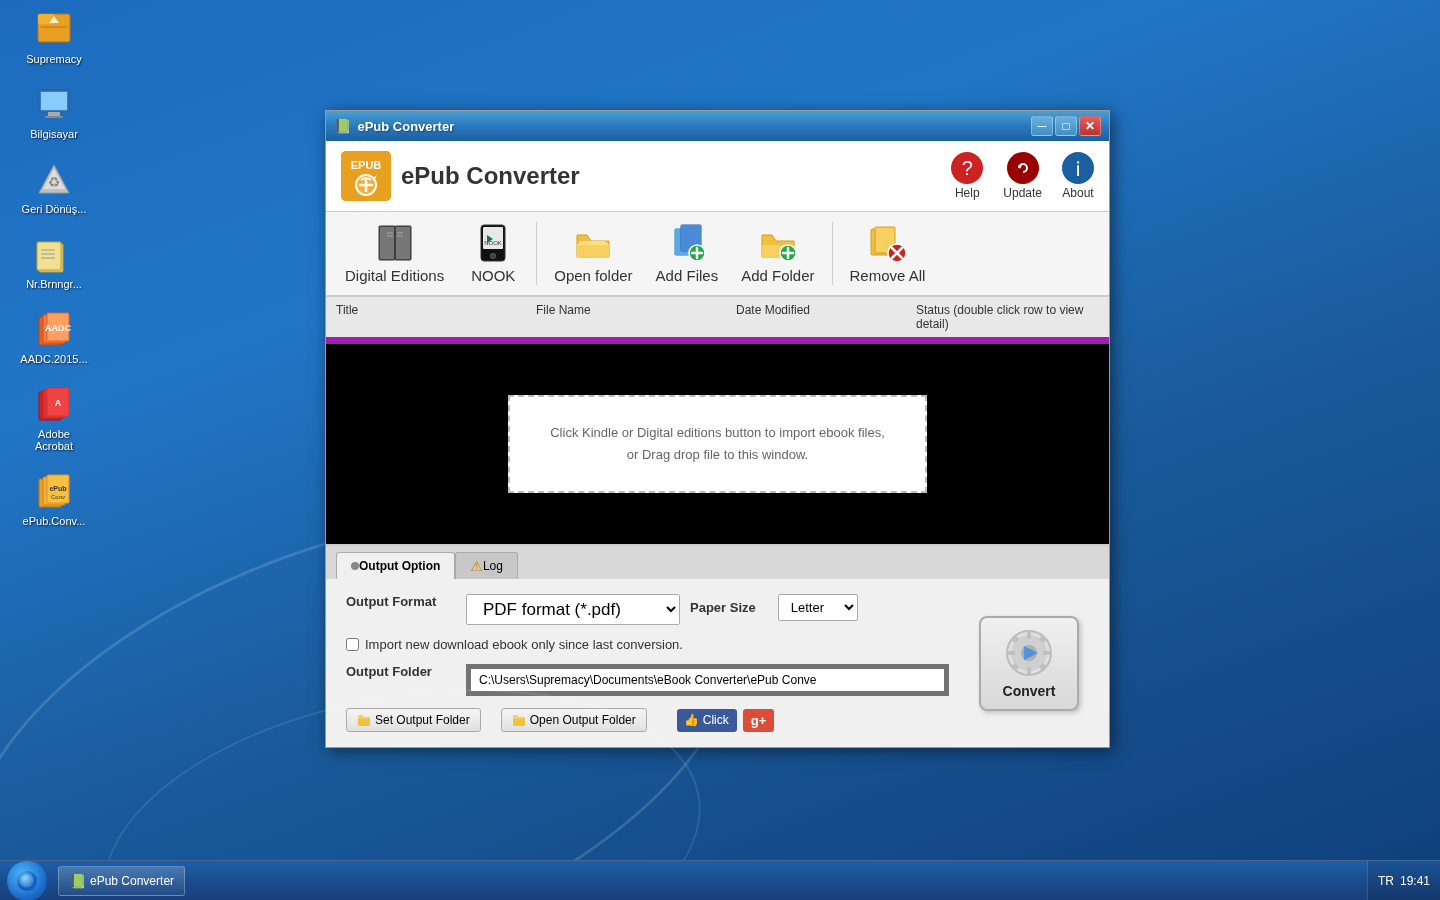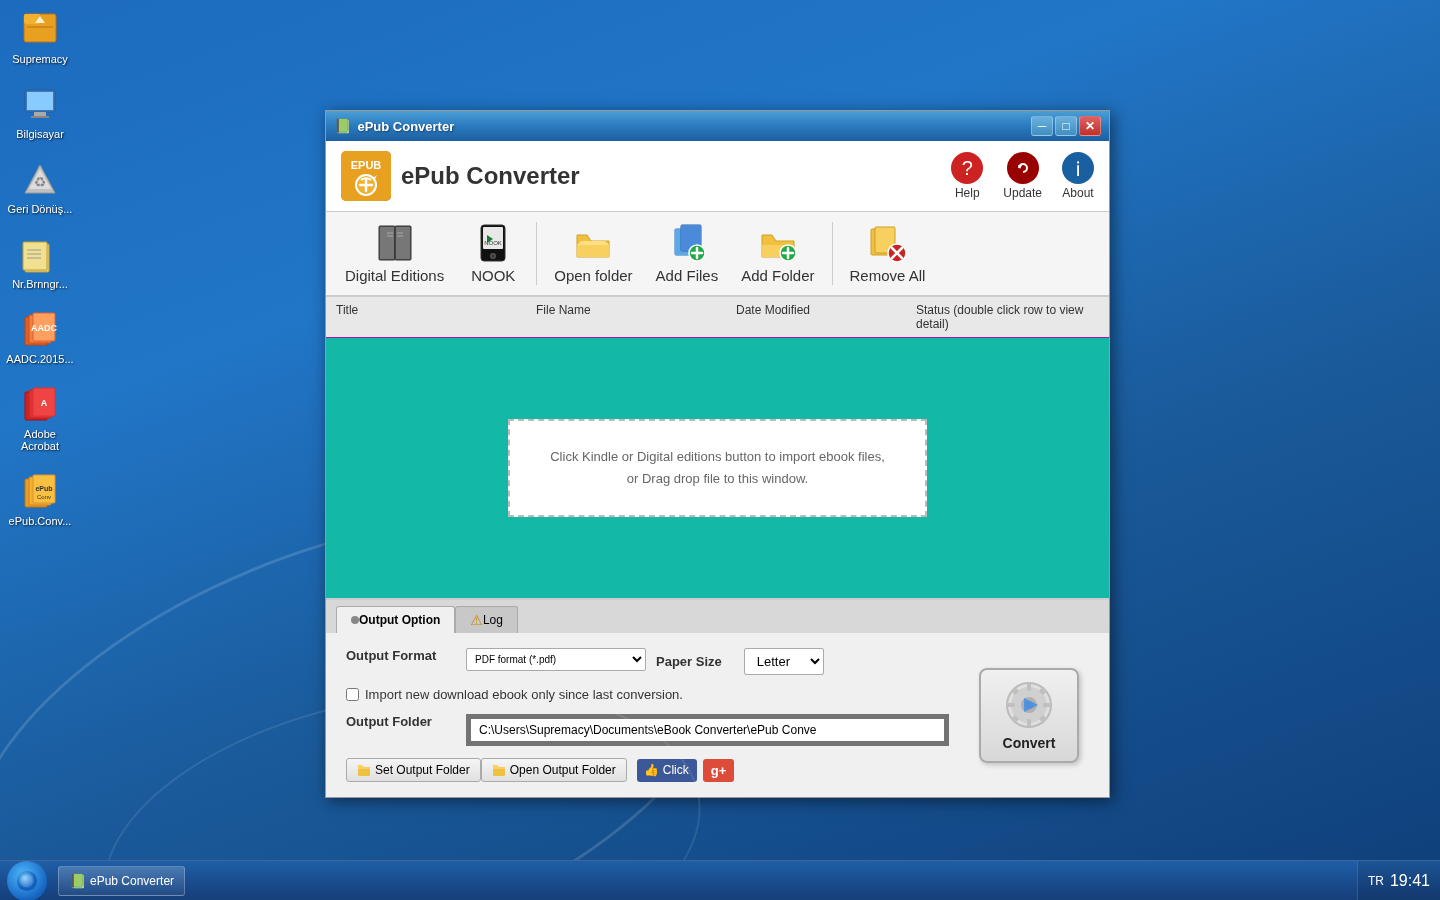--- a/index.html
+++ b/index.html
@@ -43,21 +43,21 @@
       height: 300px;
       border: 2px solid rgba(255,255,255,0.1);
       border-radius: 50%;
       transform: rotate(-10deg);
     }
 
     
     .desktop-icons {
       position: absolute;
       top: 10px;
-      left: 4px;
+      left: 18px;
       display: flex;
       flex-direction: column;
       gap: 20px;
     }
     .desktop-icon {
       display: flex;
       flex-direction: column;
       align-items: center;
       width: 72px;
       cursor: pointer;
@@ -148,21 +148,21 @@
       height: 100%;
       background: rgba(0,0,0,0.1);
       border-left: 1px solid rgba(255,255,255,0.15);
     }
     .tray-text {
       color: white;
       font-size: 12px;
     }
     .tray-time {
       color: white;
-      font-size: 16px;
+      font-size: 12px;
       text-align: left;
     }
 
     
     .app-window {
       position: absolute;
       top: 110px;
       left: 325px;
       width: 785px;
       background: #f0f0f0;
@@ -309,32 +309,32 @@
       width: 1px;
       background: #ccc;
       margin: 5px 3px;
     }
 
     
     .file-table-header {
       display: grid;
       grid-template-columns: 200px 200px 180px 1fr;
       background: #e8e8e8;
-      border-bottom: 1px solid #a21caf;
+      border-bottom: 7px solid #a21caf;
       padding: 6px 10px;
     }
     .file-table-header .col-header {
       font-size: 12px;
       color: #333;
       font-weight: normal;
     }
 
     .file-table-body {
-      height: 260px;
-      background: #14b8a6;
+      height: 200px;
+      background: #000000;
       display: flex;
       align-items: center;
       justify-content: center;
       position: relative;
     }
     .drop-hint {
       background: white;
       border: 2px dashed #bbb;
       padding: 25px 40px;
       text-align: center;
@@ -401,24 +401,24 @@
       gap: 10px;
       margin-bottom: 12px;
     }
     .form-label {
       font-size: 13px;
       font-weight: bold;
       color: #333;
       min-width: 110px;
     }
     .form-select {
-      padding: 4px 4px;
+      padding: 4px 12px;
       border: 1px solid #aaa;
       background: white;
-      font-size: 10px;
+      font-size: 17px;
       border-radius: 2px;
       min-width: 180px;
       cursor: pointer;
     }
     .form-select-paper {
       padding: 4px 8px;
       border: 1px solid #aaa;
       background: white;
       font-size: 13px;
       border-radius: 2px;
@@ -454,21 +454,21 @@
       padding: 4px 8px;
       border: 5px solid #737373;
       background: white;
       font-size: 12px;
       flex: 1;
       min-width: 200px;
     }
 
     .folder-buttons {
       display: flex;
-      gap: 0;
+      gap: 20px;
       align-items: center;
     }
     .folder-btn {
       padding: 4px 10px;
       background: linear-gradient(to bottom, #f5f5f5, #e0e0e0);
       border: 1px solid #aaa;
       border-radius: 3px;
       font-size: 12px;
       cursor: pointer;
       display: flex;

